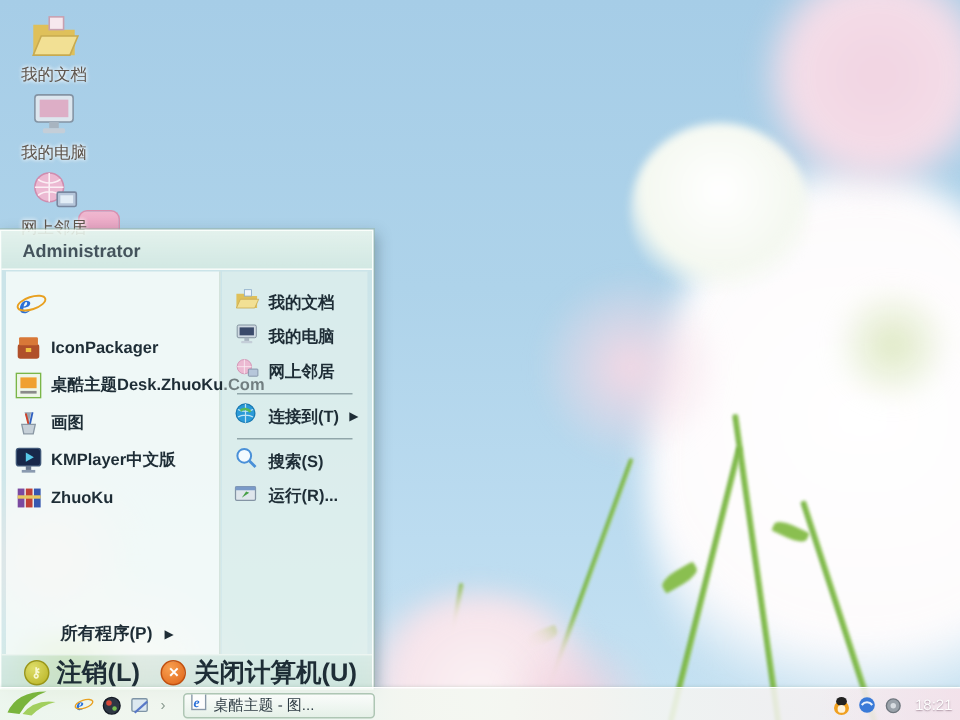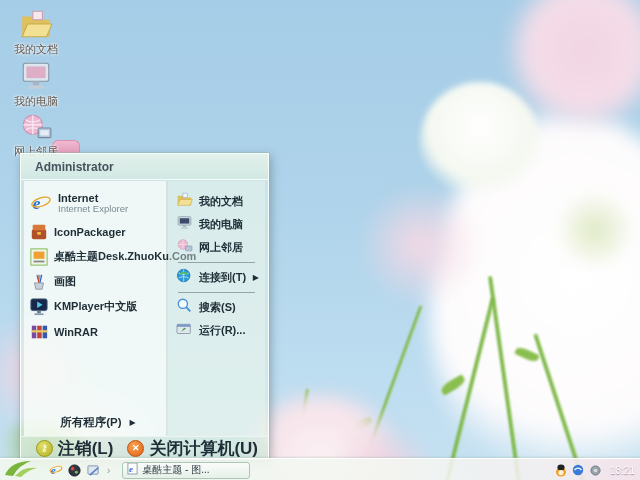--- a/index.html
+++ b/index.html
@@ -43,21 +43,21 @@
 
   
   .dicon{position:absolute;width:64px;text-align:center;z-index:2;}
   .dicon svg{display:block;margin:0 auto;}
   .dlabel{margin-top:2px;font-size:11px;color:#5f554d;
           text-shadow:0 0 3px #ffffff,0 0 3px #ffffff;}
   #partialIcon{position:absolute;left:52px;top:140px;width:26px;height:13px;z-index:1;
           border-radius:6px 6px 0 0;background:linear-gradient(#f0b8d0,#e8a0c0);border:1px solid #d890b0;border-bottom:none;}
 
   
-  #startmenu{position:absolute;left:20px;top:153px;width:247px;height:305px;z-index:5;
+  #startmenu{position:absolute;left:0;top:153px;width:247px;height:305px;z-index:5;
              background:rgba(228,242,232,0.55);
              border:1px solid rgba(252,255,252,0.95);
              outline:1px solid rgba(150,180,160,0.45);
              box-shadow:2px 3px 9px rgba(40,60,70,0.35);}
   #smHeader{position:absolute;left:0;top:0;right:0;height:26px;
             background:linear-gradient(180deg,rgba(235,246,238,0.75),rgba(215,235,222,0.55));
             border-bottom:1px solid rgba(255,255,255,0.7);
             display:flex;align-items:center;padding-left:14px;box-sizing:border-box;}
   #smHeader .uname{font-size:12px;font-weight:bold;color:#44535c;}
   #smLeft{position:absolute;left:3px;top:27px;width:143px;bottom:23px;
@@ -177,24 +177,20 @@
     </div>
 
     <div id="smLeft">
       <div class="smItem tall">
         <span class="ic">
           <svg width="22" height="22" viewBox="0 0 24 24">
             <text x="3" y="18" font-size="19" font-style="italic" font-weight="bold" fill="#2a70d8" font-family="Liberation Serif,serif">e</text>
             <ellipse cx="12" cy="11" rx="10.5" ry="4.5" fill="none" stroke="#e8a020" stroke-width="1.4" transform="rotate(-18 12 11)"></ellipse>
           </svg>
         </span>
-        <span>
-          <div class="smLbl">Internet</div>
-          <div class="smSub">Internet Explorer</div>
-        </span>
       </div>
 
       <div class="smItem">
         <span class="ic">
           <svg width="18" height="18" viewBox="0 0 20 20">
             <rect x="2" y="7" width="16" height="11" rx="2" fill="#b0502a"></rect>
             <rect x="3" y="2" width="14" height="6" rx="1" fill="#d87838"></rect>
             <rect x="8" y="10" width="4" height="3" fill="#f0c040"></rect>
           </svg>
         </span>
@@ -238,21 +234,21 @@
 
       <div class="smItem">
         <span class="ic">
           <svg width="18" height="18" viewBox="0 0 20 20">
             <rect x="2" y="3" width="5" height="14" fill="#7a4aa0"></rect>
             <rect x="8" y="3" width="5" height="14" fill="#c04038"></rect>
             <rect x="14" y="3" width="5" height="14" fill="#3858b0"></rect>
             <rect x="2" y="8" width="17" height="2.5" fill="#e8c860"></rect>
           </svg>
         </span>
-        <span class="smLbl">WinRAR</span>
+        <span class="smLbl">ZhuoKu</span>
       </div>
 
 
       <div class="spacer"></div>
 
       <div id="allProg">
         <span class="smLbl">所有程序(P)</span>
         <span class="arrow">▶</span>
       </div>
     </div>

